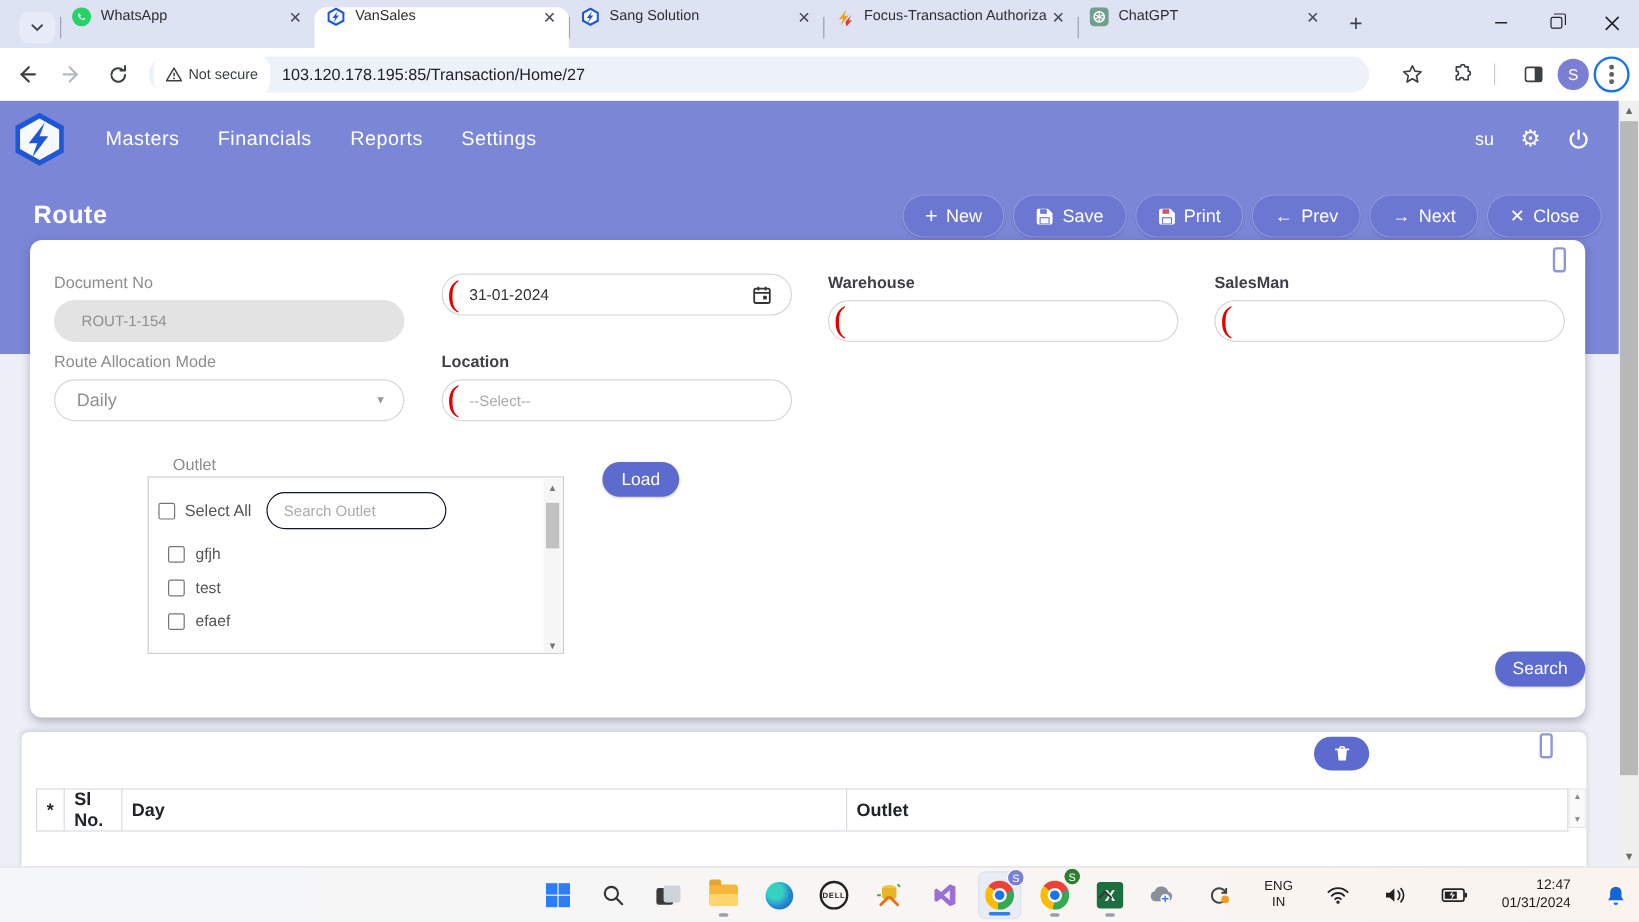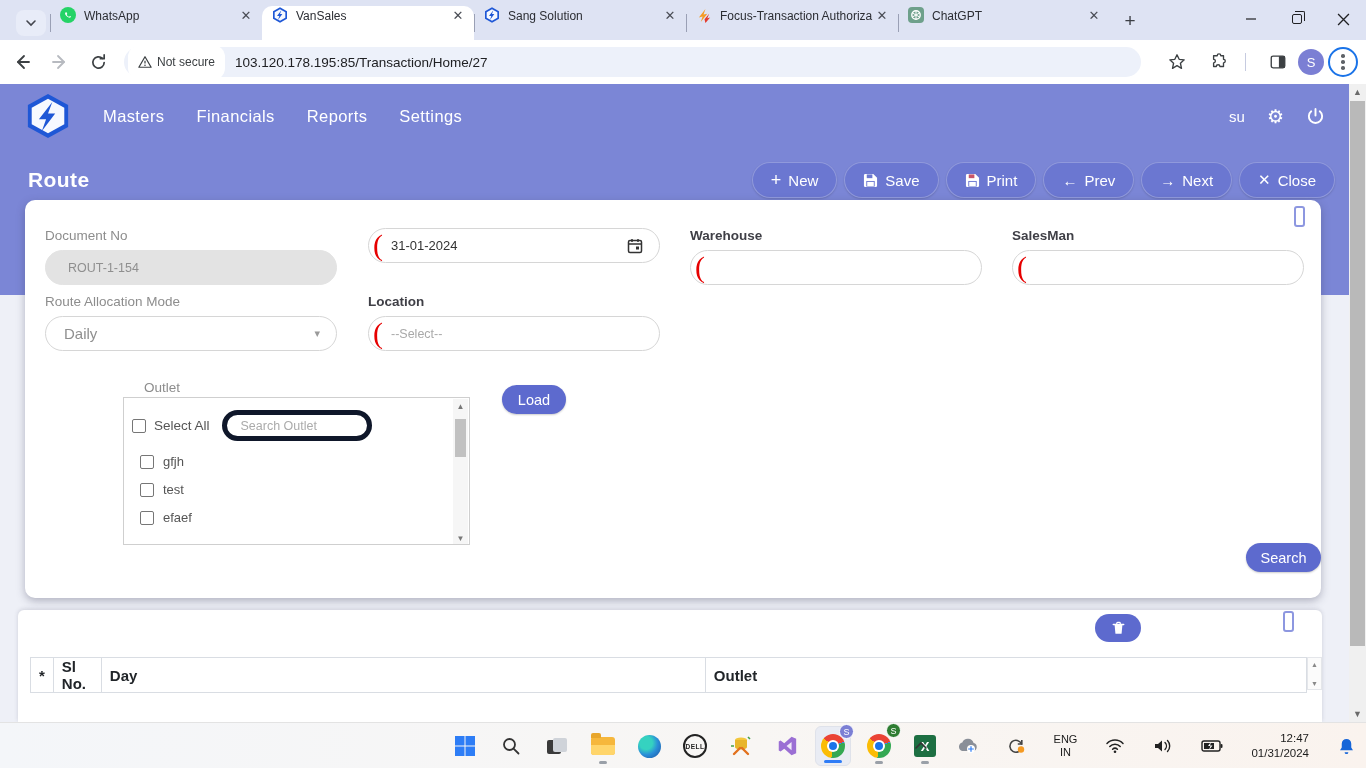--- a/index.html
+++ b/index.html
@@ -3,21 +3,21 @@
 <meta charset="utf-8">
 <style>
   * { margin:0; padding:0; box-sizing:border-box; }
   html,body { width:1366px; height:768px; overflow:hidden; }
   body { font-family:"Liberation Sans", sans-serif; background:#eef0f7; }
   .screen { position:relative; width:1366px; height:768px; }
 
   
   .tabstrip { position:absolute; top:0; left:0; width:1366px; height:40px; background:#dee3f3; display:flex; align-items:flex-end; }
   .tab-search-btn { width:30px; height:26px; margin:0 4px 4px 16px; border-radius:8px; display:flex; align-items:center; justify-content:center; color:#44464e; background:#e8ecf8; }
-  .tab { position:relative; width:212px; height:34px; display:flex; align-items:flex-end; padding:0 8px 17px 10px; color:#2b2d33; font-size:12px; }
+  .tab { position:relative; width:212px; height:34px; display:flex; align-items:flex-start; padding:0 8px 0 10px; color:#2b2d33; font-size:12px; }
   .tab.active { background:#fff; border-radius:10px 10px 0 0; z-index:2; }
   .tab:not(.active):not(:first-of-type)::before { content:""; position:absolute; left:0; top:8px; height:18px; width:1px; background:#9aa0b5; }
   .tab .tab-title { flex:1; overflow:hidden; white-space:nowrap; text-overflow:ellipsis; margin-left:8px; }
   .tab .tab-close { width:16px; height:16px; border-radius:50%; display:flex; align-items:center; justify-content:center; font-size:13px; color:#4a4d55; }
   .favicon { width:16px; height:16px; flex:0 0 16px; display:flex; align-items:center; justify-content:center; }
   .newtab-btn { width:28px; height:28px; margin:0 0 5px 6px; border-radius:50%; display:flex; align-items:center; justify-content:center; font-size:19px; color:#3c3f45; }
   .win-controls { margin-left:auto; display:flex; height:40px; }
   .win-btn { width:46px; height:38px; display:flex; align-items:center; justify-content:center; color:#202124; font-size:14px; }
   .restore-glyph { width:10px; height:10px; border:1.2px solid #202124; border-radius:2px; position:relative; }
   .restore-glyph::before { content:""; position:absolute; left:2px; top:-4px; width:9px; height:9px; border:1.2px solid #202124; border-left:none; border-bottom:none; border-radius:0 2px 0 0; }
@@ -31,21 +31,21 @@
   .toolbar-right { display:flex; align-items:center; gap:4px; margin-right:8px; }
   .tr-divider { width:1px; height:18px; background:#c6cbe0; margin:0 6px; }
   .avatar { width:26px; height:26px; border-radius:50%; background:#7b7fd4; color:#fff; font-size:13px; display:flex; align-items:center; justify-content:center; }
   .menu-dots { width:30px; height:30px; border-radius:50%; border:2px solid #1a73e8; display:flex; align-items:center; justify-content:center; }
   .dots { display:flex; flex-direction:column; gap:2.5px; }
   .dots i { width:3.5px; height:3.5px; border-radius:50%; background:#5f6368; }
 
   
   .page { position:absolute; top:84px; left:0; width:1366px; height:638px; background:#eef0f7; overflow:hidden; }
   .purple-band { position:absolute; top:0; left:0; width:1349px; height:211px; background:#7b86d6; }
-  .nav-row { height:64px; display:flex; align-items:center; padding-left:25px;text-align:center; }
+  .nav-row { height:64px; display:flex; align-items:center; padding-left:10px;text-align:center; }
   .app-logo { width:46px; height:46px; }
   .nav-items { display:flex; gap:32px; margin-left:32px; }
   .nav-item { color:#fff; font-size:16.5px; letter-spacing:.4px; }
   .nav-right { margin-left:auto; display:flex; align-items:center; gap:22px; margin-right:24px; color:#fff; }
   .nav-user { font-size:15px; }
   .title-row { display:flex; align-items:center; padding:14px 14px 0 28px; }
   .page-title { color:#fff; font-size:21px; font-weight:600; letter-spacing:.4px; }
   .hdr-btns { margin-left:auto; display:flex; gap:7px; }
   .pill-btn { height:36px; border-radius:18px; background:#6b77d1; border:1px solid rgba(255,255,255,.25); color:#fff; font-size:15px; display:flex; align-items:center; gap:7px; padding:0 18px; box-shadow:0 1px 2px rgba(0,0,0,.15); }
 
@@ -59,21 +59,21 @@
   .req-paren { position:absolute; left:4px; top:50%; transform:translateY(-54%); color:#e60000; font-size:30px; font-weight:300; font-family:"Liberation Serif", serif; line-height:1; }
   .placeholder { color:#a9a9a9; font-size:12.5px; }
   .select-caret { margin-left:auto; color:#9a9a9a; font-size:11px; }
   .cal-icon { margin-left:auto; }
 
   .outlet-label { position:absolute; left:119px; top:180px; font-size:13.5px; color:#8d8d8d; }
   .outlet-box { position:absolute; left:98px; top:197px; width:347px; height:148px; border:1px solid #cfcfcf; background:#fff; overflow:hidden; }
   .outlet-head { display:flex; align-items:center; margin:12px 0 0 8px; }
   .cbx { width:14px; height:14px; border:1.5px solid #767676; border-radius:2px; background:#fff; flex:0 0 14px; }
   .outlet-head .ol-label { font-size:13.5px; color:#555; margin-left:8px; }
-  .outlet-search { margin-left:12px; width:150px; height:31px; border:5px solid #0f172a; border-radius:16px; padding:0 14px; font-size:12.5px; color:#333; outline:none; font-family:"Liberation Sans", sans-serif; }
+  .outlet-search { margin-left:12px; width:150px; height:31px; border:1px solid #0f172a; border-radius:16px; padding:0 14px; font-size:12.5px; color:#333; outline:none; font-family:"Liberation Sans", sans-serif; }
   .outlet-search::placeholder { color:#ababab; }
   .outlet-item { display:flex; align-items:center; margin:13px 0 0 16px; }
   .outlet-item .ol-label { font-size:13px; color:#555; margin-left:9px; }
   .obox-scroll { position:absolute; right:1px; top:1px; width:15px; height:146px; background:#f6f6f6; }
   .obox-scroll .sarrow { position:absolute; left:0; width:15px; height:14px; color:#777; font-size:8px; display:flex; align-items:center; justify-content:center; }
   .obox-thumb { position:absolute; left:2px; top:20px; width:11px; height:38px; background:#c1c1c1; }
 
   .action-btn { position:absolute; height:29px; border-radius:15px; background:#5d6ace; color:#fff; font-size:14.5px; display:flex; align-items:center; justify-content:center; box-shadow:0 1px 2px rgba(0,0,0,.2); }
 
   .lower-card { position:absolute; top:526px; left:18px; width:1304px; height:112px; background:#fff; border-radius:6px 6px 0 0; box-shadow:0 -1px 4px rgba(60,60,90,.18); }

